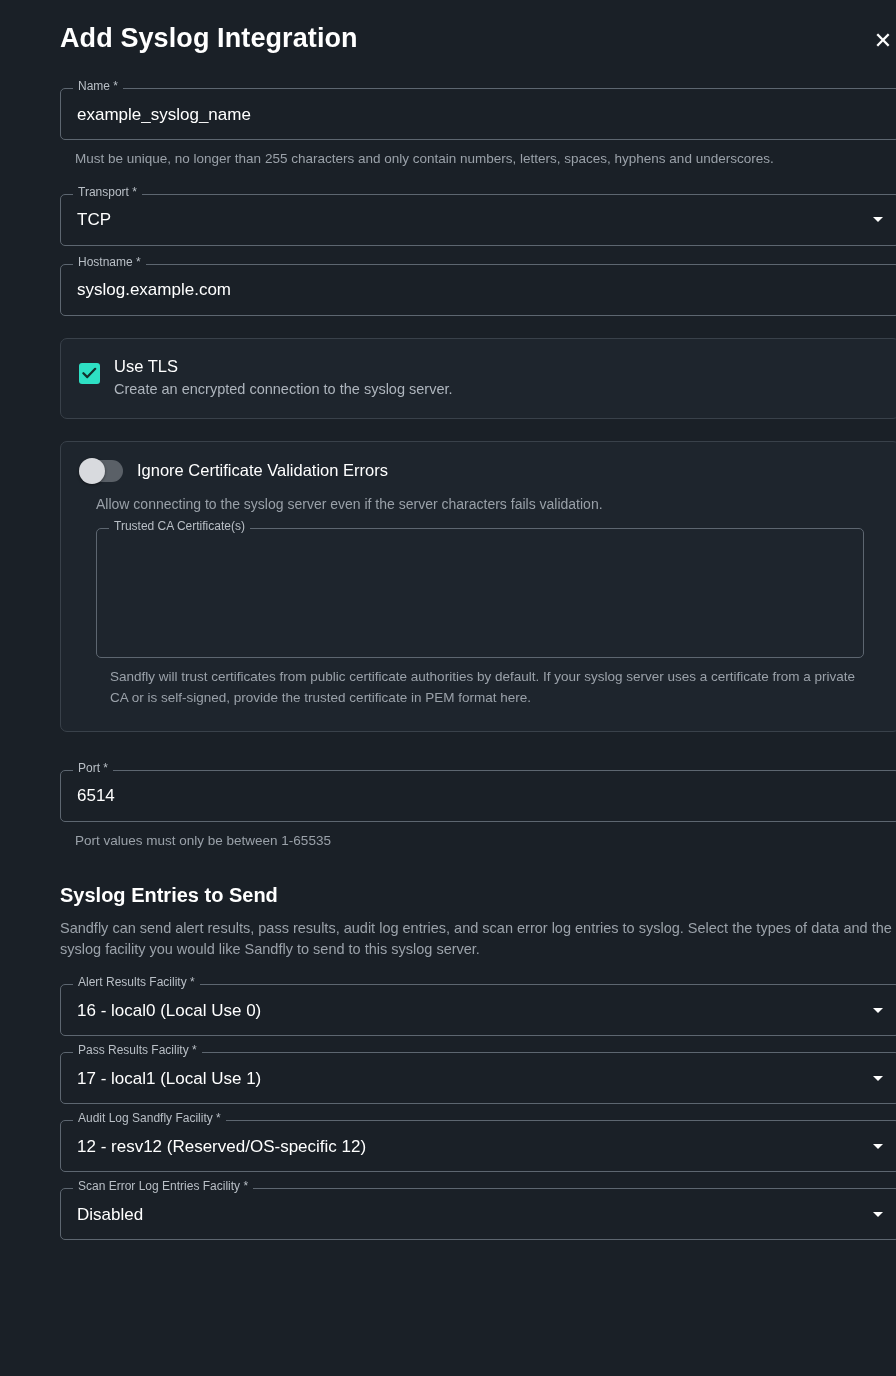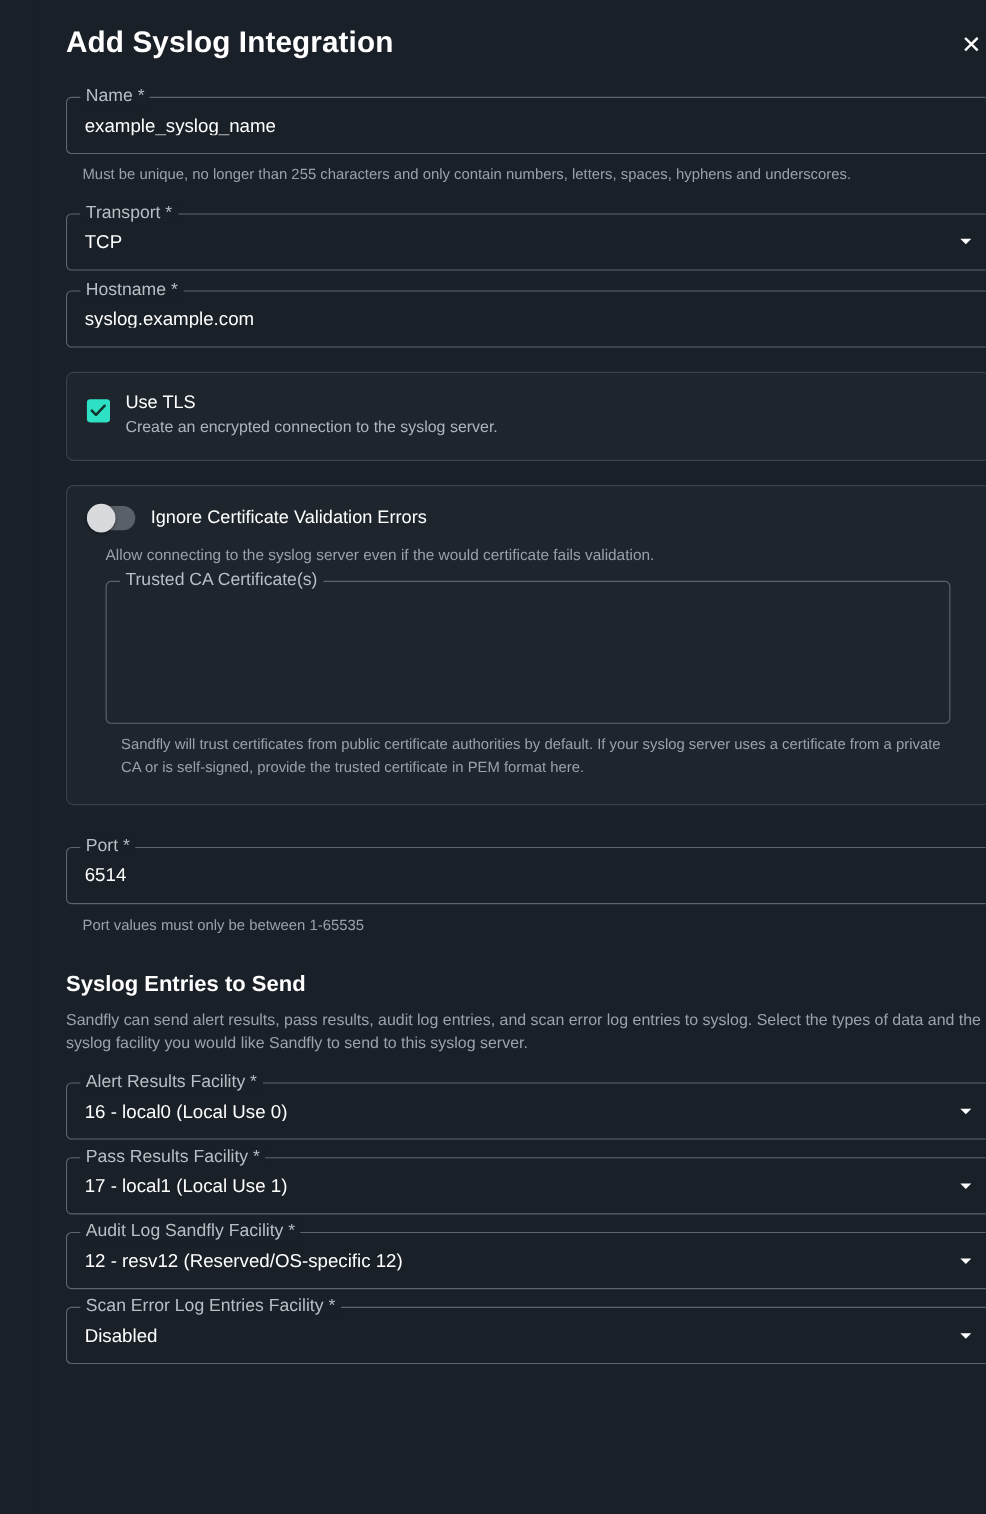--- a/index.html
+++ b/index.html
@@ -67,21 +67,21 @@
     height: 130px;
     align-items: flex-start;
     padding-top: 14px;
   }
   .field .legend {
     position: absolute;
     top: -8px;
     left: 13px;
     padding: 0 5px;
     background: #1a2027;
-    font-size: 16px;
+    font-size: 12px;
     color: #b9bfc6;
     line-height: 1;
     white-space: nowrap;
     z-index: 2;
   }
   .field.on-card .legend { background: #1e252d; }
   .field .value {
     font-size: 17px;
     color: #ffffff;
     line-height: 1;
@@ -218,21 +218,21 @@
       </div>
     </div>
 
     <div class="card ignore">
       <div class="toggle-row">
         <div class="toggle">
           <div class="thumb"></div>
         </div>
         <div class="toggle-label">Ignore Certificate Validation Errors</div>
       </div>
-      <div class="ignore-help">Allow connecting to the syslog server even if the would certificate fails validation.</div>
+      <div class="ignore-help">Allow connecting to the syslog server even if the server characters fails validation.</div>
 
       <div class="ca-wrap">
         <div class="field textarea-field on-card" style="margin-top:16px;">
           <div class="legend">Trusted CA Certificate(s)</div>
           <div class="outline">
             <div class="value empty"></div>
           </div>
         </div>
         <div class="helper wide" style="margin-left:14px;">Sandfly will trust certificates from public certificate authorities by default. If your syslog server uses a certificate from a private CA or is self-signed, provide the trusted certificate in PEM format here.</div>
       </div>

